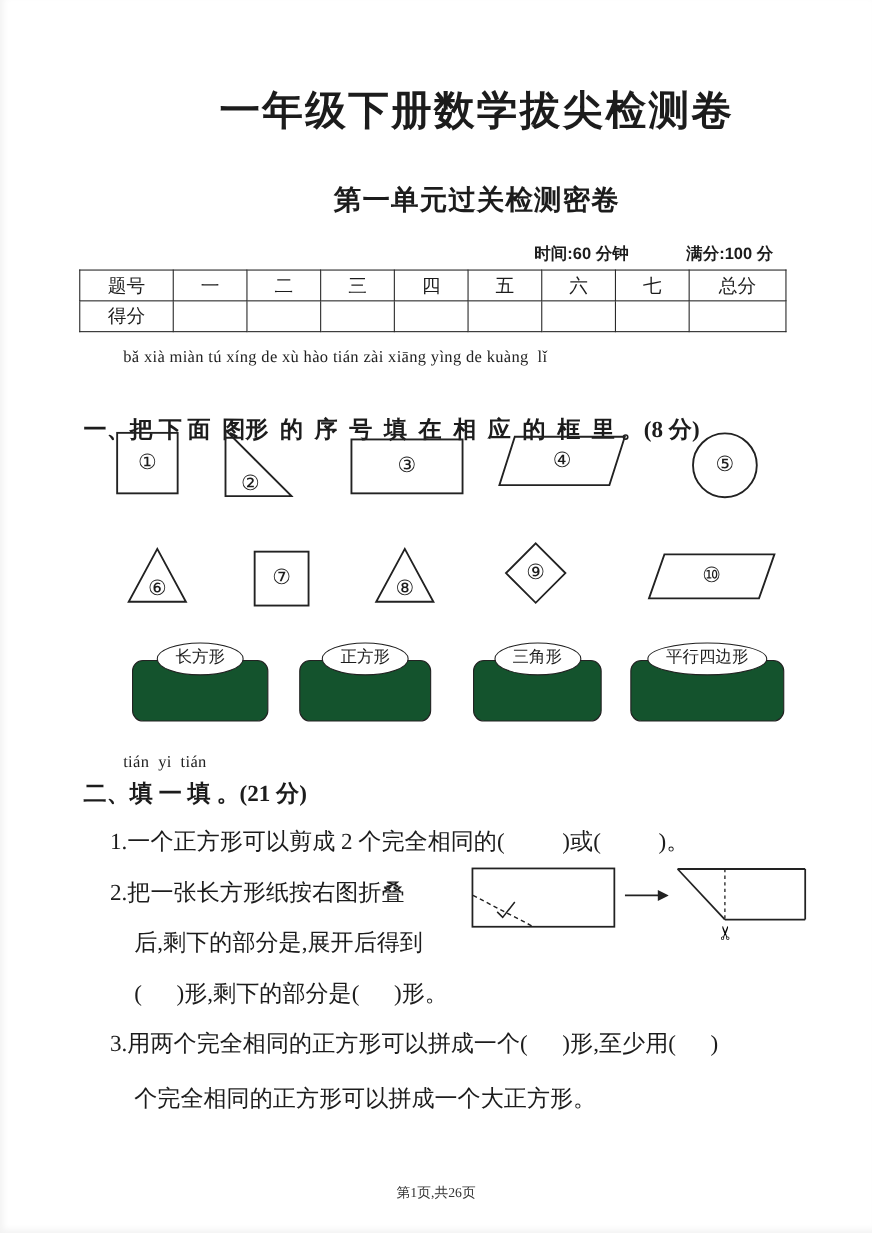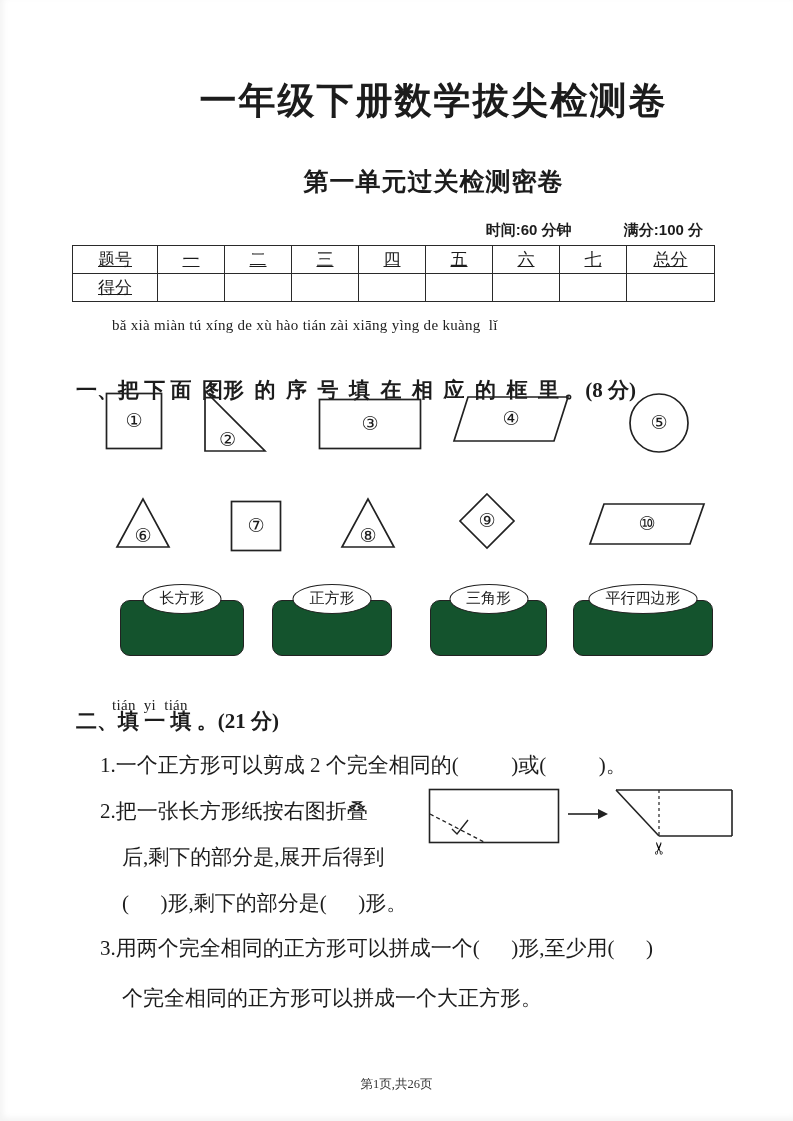--- a/index.html
+++ b/index.html
@@ -24,21 +24,21 @@
     font-family:"Liberation Sans", sans-serif; font-weight:bold; font-size:15px;
   }
   .time-line .gap { margin-left:48px; }
 
   table.score-table {
     position:absolute; top:245px; left:72px; border-collapse:collapse;
     table-layout:fixed;
   }
   table.score-table td {
     border:1.5px solid #2a2a2a; height:27px; text-align:center;
-    font-size:17px; padding:0;text-decoration:underline;
+    font-size:17px; padding:0;
   }
   td.head-col { width:84px; }
   td.col      { width:66px; }
   td.col-total{ width:87px; }
 
   .pinyin {
     position:absolute; font-size:15px; letter-spacing:0.3px; color:#222;
     white-space:pre; font-family:"Liberation Serif", serif;text-align:center;
   }
   .s-heading {
@@ -193,21 +193,21 @@
   <div class="answer-box" style="left:272px; width:118px;">
     <span class="cloud">正方形</span>
   </div>
   <div class="answer-box" style="left:430px; width:115px;">
     <span class="cloud">三角形</span>
   </div>
   <div class="answer-box" style="left:573px; width:138px;">
     <span class="cloud">平行四边形</span>
   </div>
 
-  <div class="pinyin" style="top:685px; left:112px;margin-top:12px;">tián  yi  tián</div>
+  <div class="pinyin" style="top:685px; left:112px;">tián  yi  tián</div>
   <div class="s-heading" style="top:707px; left:76px;">二、填 一 填 。(21 分)</div>
 
   <div class="q-text" style="top:751px; left:100px;">1.一个正方形可以剪成 2 个完全相同的(          )或(          )。</div>
 
   <div class="q-text" style="top:797px; left:100px;">2.把一张长方形纸按右图折叠</div>
   <div class="q-text" style="top:843px; left:122px;">后,剩下的部分是,展开后得到</div>
   <div class="q-text" style="top:889px; left:122px;">(      )形,剩下的部分是(      )形。</div>
 
   <div class="fig" style="left:428px; top:788px; width:132px; height:56px;">
     <svg viewBox="0 0 132 56">

